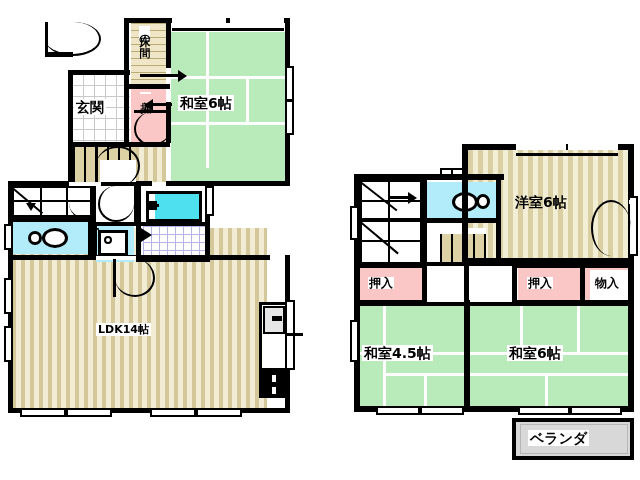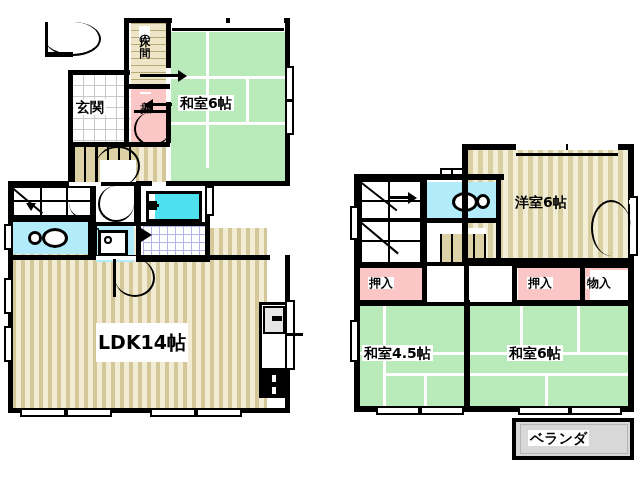--- a/index.html
+++ b/index.html
@@ -51,21 +51,21 @@
     background:#efe6c8;
     background-image:
       linear-gradient(to bottom,#b9ab76 1px,transparent 1px);
     background-size:100% 7px;
   }
 
   
   .lab{position:absolute;white-space:nowrap;color:#000;
        font-weight:700;line-height:1;background:#fff;
        font-family:"DejaVu Sans","Liberation Sans",sans-serif;}
-  .lab-lg{font-size:19px;padding:10px 2px;}
+  .lab-lg{font-size:11px;padding:1px 2px;}
   .lab-md{font-size:14px;padding:1px 2px;}
   .lab-sm{font-size:12px;padding:0 1px;}
   .lab-v{writing-mode:vertical-rl;text-orientation:upright;
          font-size:11px;padding:1px 0;}
   .lab-nobg{background:transparent;}
 
   
   .seam{position:absolute;background:#ffffff;}
 
   
@@ -360,21 +360,21 @@
 
     <div class="ab" style="left:172px;top:418px;width:122px;height:42px;border:4px solid #000;background:#d8d8d8;"></div>
     <div class="ab" style="left:180px;top:424px;width:108px;height:30px;border:1px solid #b6b6b6;"></div>
 
     <div class="lab lab-md lab-nobg" style="left:173px;top:194px;background:transparent;">洋室6帖</div>
 
     <div class="lab lab-sm" style="left:28px;top:277px;">押入</div>
 
     <div class="lab lab-sm" style="left:187px;top:277px;">押入</div>
 
-    <div class="lab lab-sm" style="left:246px;top:277px;">物入</div>
+    <div class="lab lab-sm" style="left:254px;top:277px;">物入</div>
 
     <div class="lab lab-md" style="left:22px;top:345px;">和室4.5帖</div>
 
     <div class="lab lab-md" style="left:167px;top:345px;">和室6帖</div>
 
     <div class="lab lab-md" style="left:188px;top:430px;background:#ffffff;">ベランダ</div>
   </div>
 
 </div>
 

